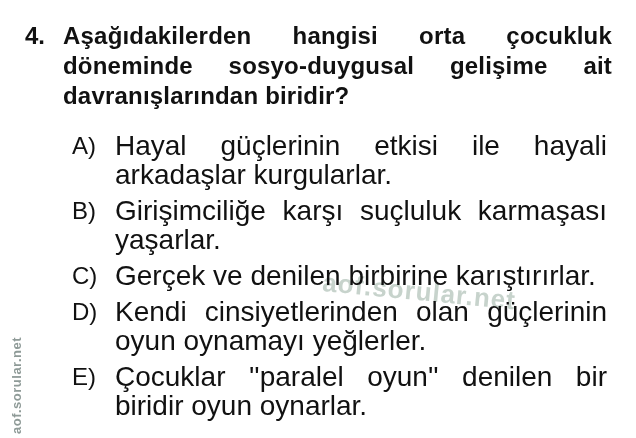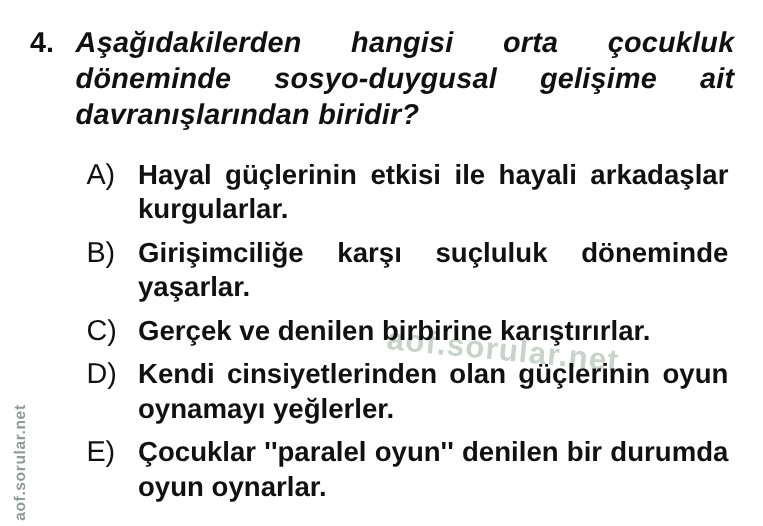--- a/index.html
+++ b/index.html
@@ -33,21 +33,20 @@
     line-height: 30px;
     font-weight: bold;
   }
   .question-text {
     width: 549px;
     font-size: 24px;
     line-height: 30px;
     font-weight: bold;
     text-align: justify;
     letter-spacing: 0.2px;
-    font-style: italic;
   }
 
   
   .options-list {
     position: absolute;
     left: 72px;
     top: 131px;
     width: 536px;
     z-index: 1;
   }
@@ -56,24 +55,23 @@
     margin-bottom: 7px;
   }
   .option-letter {
     flex: none;
     width: 43px;
     font-size: 24px;
     line-height: 29px;
   }
   .option-text {
     width: 492px;
-    font-size: 23px;
+    font-size: 28px;
     line-height: 29px;
     text-align: justify;
-    font-weight: bold;
   }
 
   
   .watermark-center {
     position: absolute;
     left: 324px;
     top: 267px;
     z-index: 0;
     font-size: 26px;
     font-weight: bold;
@@ -115,32 +113,32 @@
 
   <div class="options-list">
 
     <div class="option-row">
       <div class="option-letter">A)</div>
       <div class="option-text">Hayal güçlerinin etkisi ile hayali arkadaşlar kurgularlar.</div>
     </div>
 
     <div class="option-row">
       <div class="option-letter">B)</div>
-      <div class="option-text">Girişimciliğe karşı suçluluk döneminde yaşarlar.</div>
+      <div class="option-text">Girişimciliğe karşı suçluluk karmaşası yaşarlar.</div>
     </div>
 
     <div class="option-row">
       <div class="option-letter">C)</div>
       <div class="option-text">Gerçek ve denilen birbirine karıştırırlar.</div>
     </div>
 
     <div class="option-row">
       <div class="option-letter">D)</div>
       <div class="option-text">Kendi cinsiyetlerinden olan güçlerinin oyun oynamayı yeğlerler.</div>
     </div>
 
     <div class="option-row">
       <div class="option-letter">E)</div>
-      <div class="option-text">Çocuklar ''paralel oyun'' denilen bir durumda oyun oynarlar.</div>
+      <div class="option-text">Çocuklar ''paralel oyun'' denilen bir biridir oyun oynarlar.</div>
     </div>
 
   </div>
 </div>
 
 </body></html>

